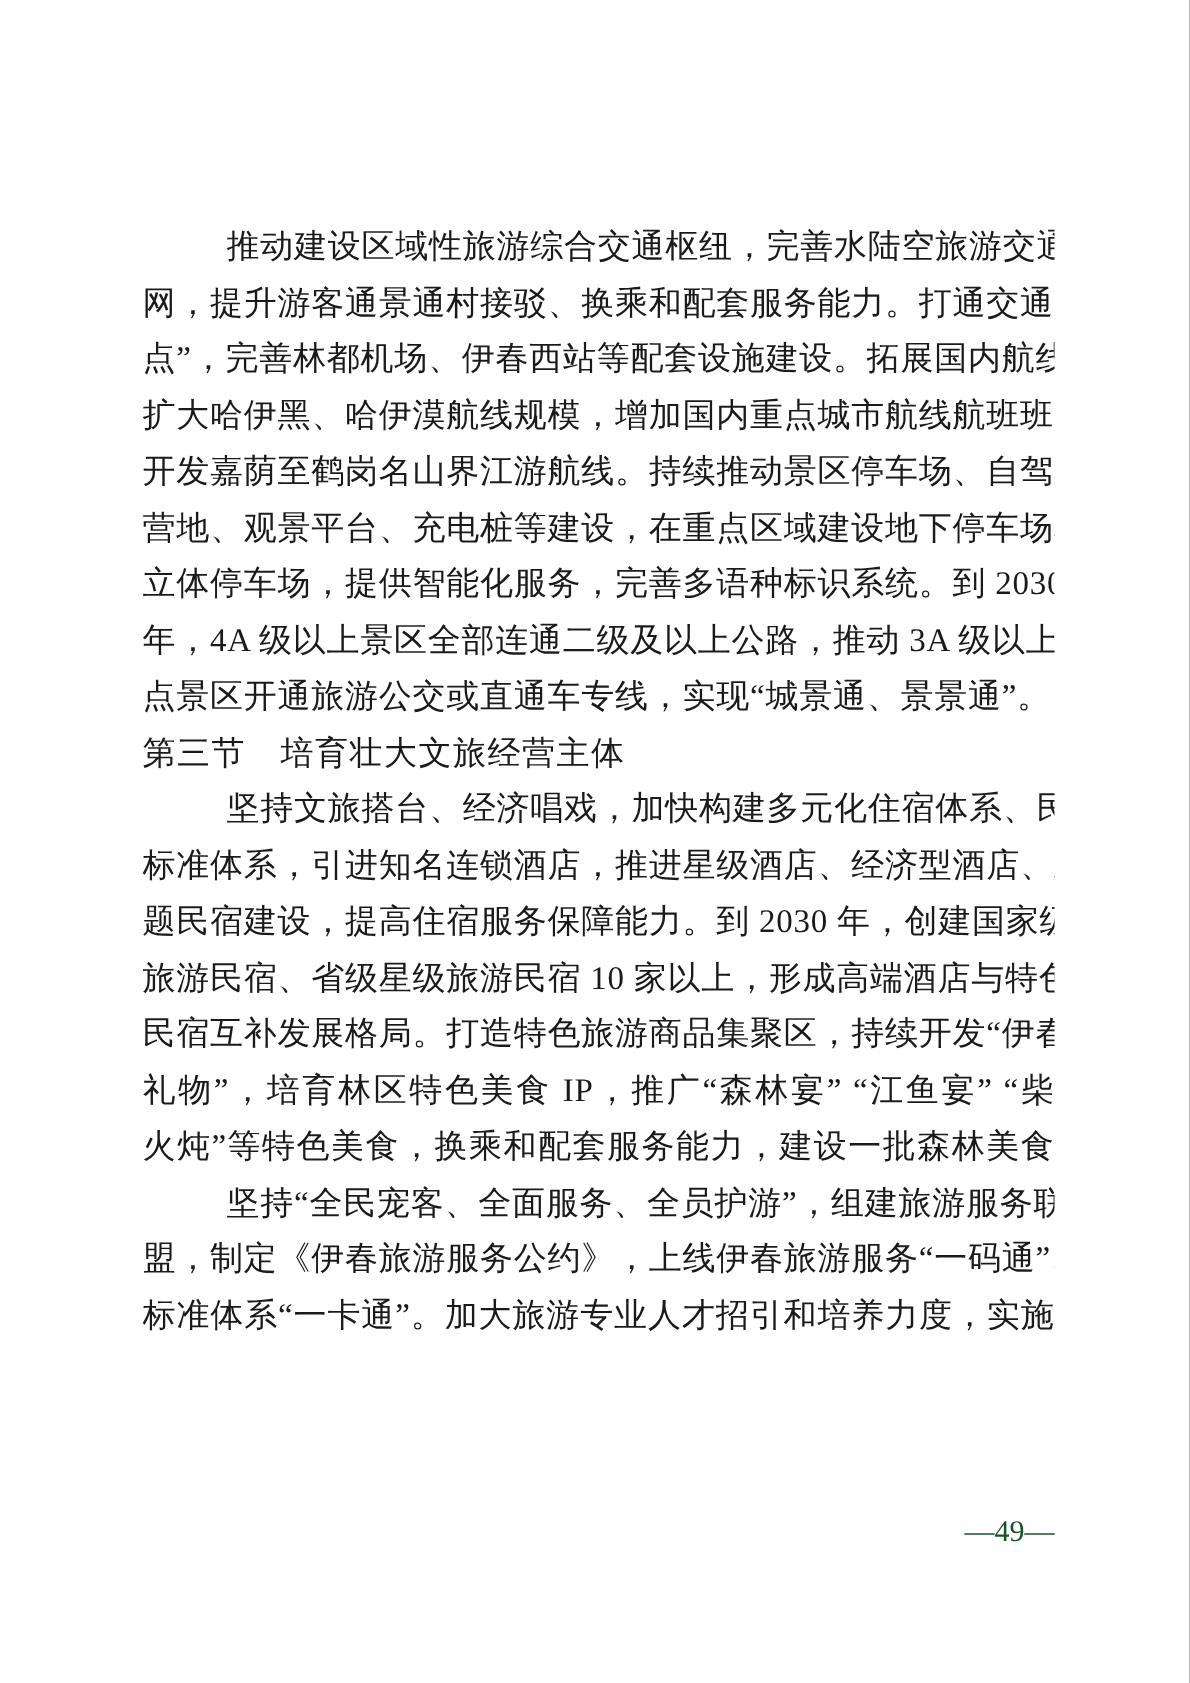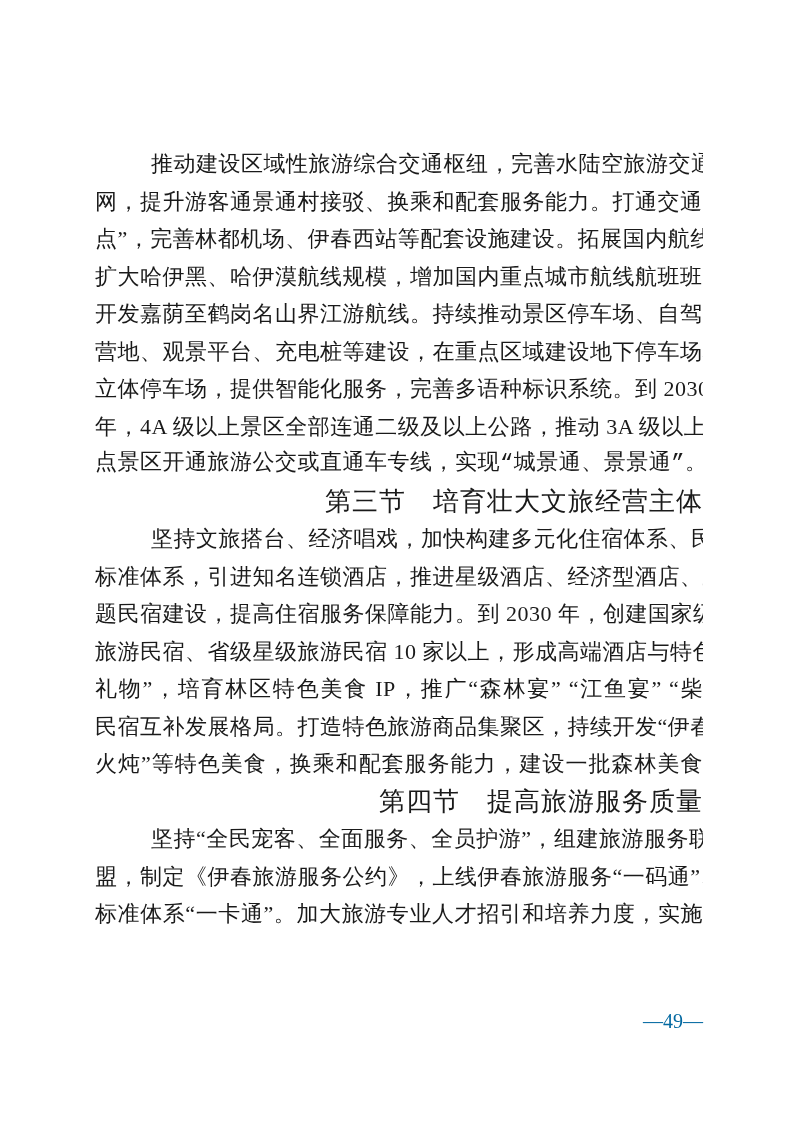--- a/index.html
+++ b/index.html
@@ -28,39 +28,38 @@
     text-align: justify;
     text-align-last: justify;
     text-justify: inter-character;
     letter-spacing: 0.5px;
     overflow: hidden;
   }
   .line.indent { text-indent: 56px; }
   .line.flush {
     text-align: center;
     text-align-last: left;
-    font-family: Liberation Mono, monospace;
   }
   .heading {
-    font-size: 26px;
+    font-size: 22px;
     line-height: 37.5px;
     height: 37.5px;
-    text-align: right;
+    text-align: left;
     letter-spacing: 1px;
     font-weight: 400;
   }
   .page-footer {
     position: absolute;
     left: 95px;
     top: 1008px;
     width: 608px;
     text-align: right;
     font-size: 20px;
     line-height: 26px;
-    color: #0369a1;
+    color: #14532d;
   }
 </style>
 </head>
 <body>
 
 <div class="page">
   <div class="doc-body">
       <div class="line indent">推动建设区域性旅游综合交通枢纽，完善水陆空旅游交通路</div>
       <div class="line">网，提升游客通景通村接驳、换乘和配套服务能力。打通交通“堵</div>
       <div class="line">点”，完善林都机场、伊春西站等配套设施建设。拓展国内航线，</div>
@@ -68,24 +67,23 @@
       <div class="line">开发嘉荫至鹤岗名山界江游航线。持续推动景区停车场、自驾露</div>
       <div class="line">营地、观景平台、充电桩等建设，在重点区域建设地下停车场和</div>
       <div class="line">立体停车场，提供智能化服务，完善多语种标识系统。到 2030</div>
       <div class="line">年，4A 级以上景区全部连通二级及以上公路，推动 3A 级以上重</div>
       <div class="line flush">点景区开通旅游公交或直通车专线，实现“城景通、景景通”。</div>
       <div class="heading">第三节　培育壮大文旅经营主体</div>
       <div class="line indent">坚持文旅搭台、经济唱戏，加快构建多元化住宿体系、民宿</div>
       <div class="line">标准体系，引进知名连锁酒店，推进星级酒店、经济型酒店、主</div>
       <div class="line">题民宿建设，提高住宿服务保障能力。到 2030 年，创建国家级</div>
       <div class="line">旅游民宿、省级星级旅游民宿 10 家以上，形成高端酒店与特色</div>
+      <div class="line">民宿互补发展格局。打造特色旅游商品集聚区，持续开发“伊春</div>
       <div class="line">礼物”，培育林区特色美食 IP，推广“森林宴” “江鱼宴” “柴</div>
-      <div class="line">民宿互补发展格局。打造特色旅游商品集聚区，持续开发“伊春</div>
       <div class="line">火炖”等特色美食，换乘和配套服务能力，建设一批森林美食</div>
-      <div class="heading">第四节　提高旅游服务质量</div>
       <div class="line indent">坚持“全民宠客、全面服务、全员护游”，组建旅游服务联</div>
       <div class="line">盟，制定《伊春旅游服务公约》，上线伊春旅游服务“一码通”、</div>
       <div class="line">标准体系“一卡通”。加大旅游专业人才招引和培养力度，实施</div>
     </div>
   <div class="page-footer">
     <span>—49—</span>
   </div>
 </div>
 
 </body></html>

